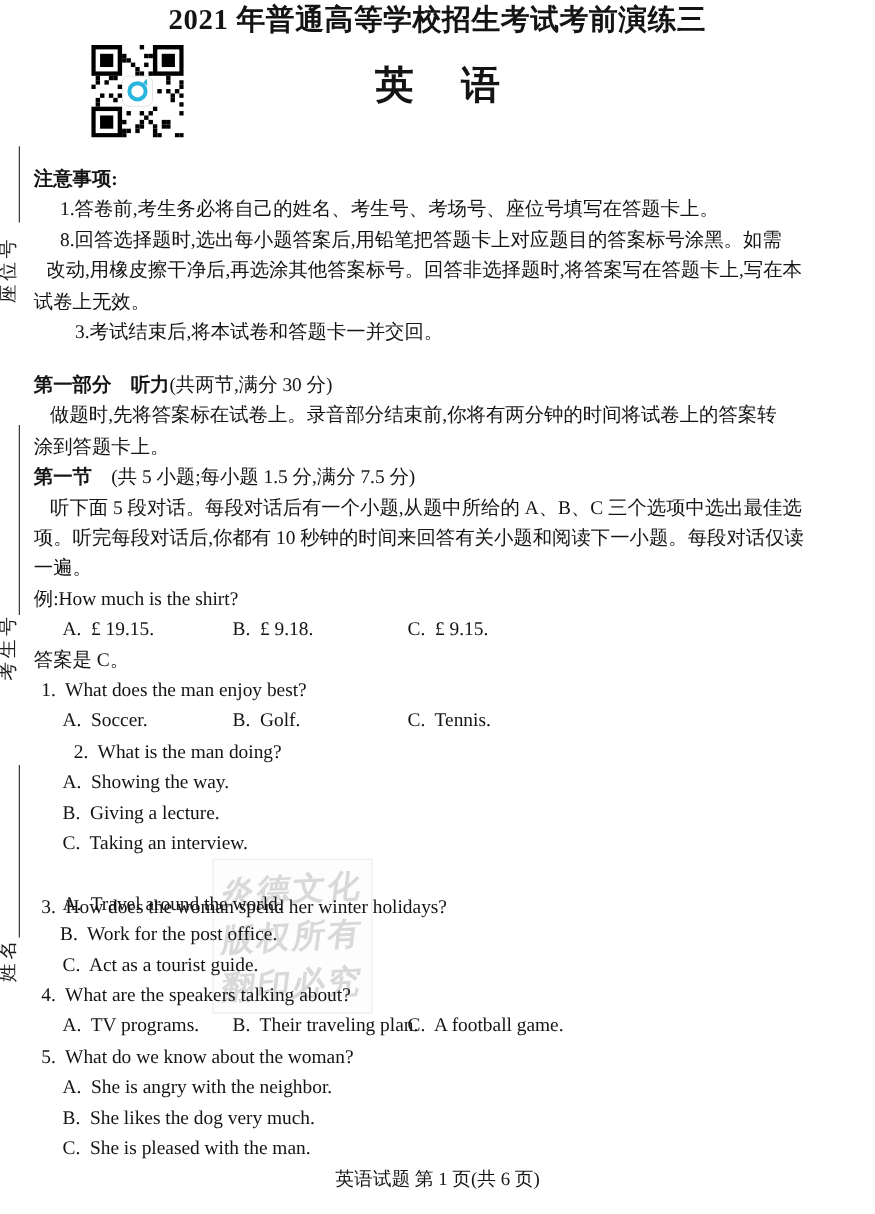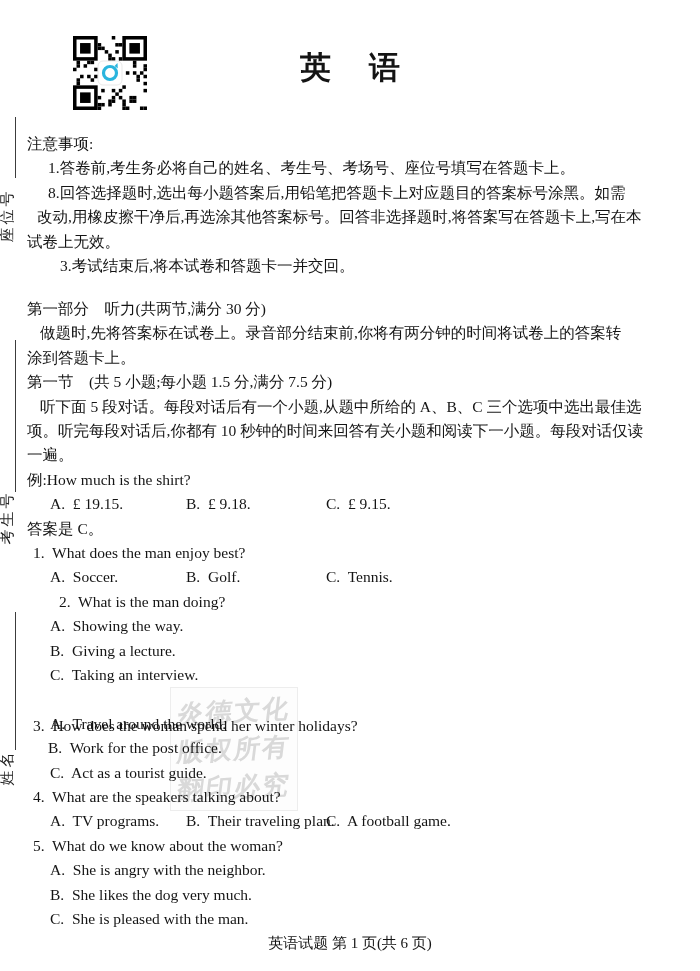--- a/index.html
+++ b/index.html
@@ -23,30 +23,31 @@
   .sb-t3{top:758px;}
   
   .watermark{position:absolute;left:170px;top:687px;width:128px;height:124px;
              border:1px solid #ededed;background:#fdfdfd;z-index:1;
              display:flex;flex-direction:column;justify-content:space-around;align-items:center;
              padding:4px 0;box-sizing:border-box;}
   .watermark div{font-size:26px;color:#d9d9d9;letter-spacing:2px;white-space:nowrap;
                  transform:skewX(-10deg) rotate(-3deg);font-weight:bold;}
   
   .line{position:absolute;white-space:pre;font-size:15.5px;line-height:20px;z-index:2;}
-  .line b{font-weight:normal;}
+  .line b{font-weight:bold;}
   .opt-cell{position:absolute;top:0;white-space:pre;}
   
   .footer{position:absolute;top:934px;left:0;width:100%;text-align:center;font-size:15px;z-index:2;}
 </style>
 </head>
 <body>
 
 <div id="page">
 
+  <div class="exam-title">2021 年普通高等学校招生考试考前演练三</div>
 
   <svg id="qr" viewBox="0 0 74 74" xmlns="http://www.w3.org/2000/svg">
       <rect x="38.76" y="0.00" width="3.52" height="3.52" fill="#000"></rect>
       <rect x="24.67" y="7.05" width="3.52" height="3.52" fill="#000"></rect>
       <rect x="42.29" y="7.05" width="3.52" height="3.52" fill="#000"></rect>
       <rect x="45.81" y="7.05" width="3.52" height="3.52" fill="#000"></rect>
       <rect x="24.67" y="10.57" width="3.52" height="3.52" fill="#000"></rect>
       <rect x="28.19" y="10.57" width="3.52" height="3.52" fill="#000"></rect>
       <rect x="31.71" y="14.10" width="3.52" height="3.52" fill="#000"></rect>
       <rect x="42.29" y="14.10" width="3.52" height="3.52" fill="#000"></rect>

